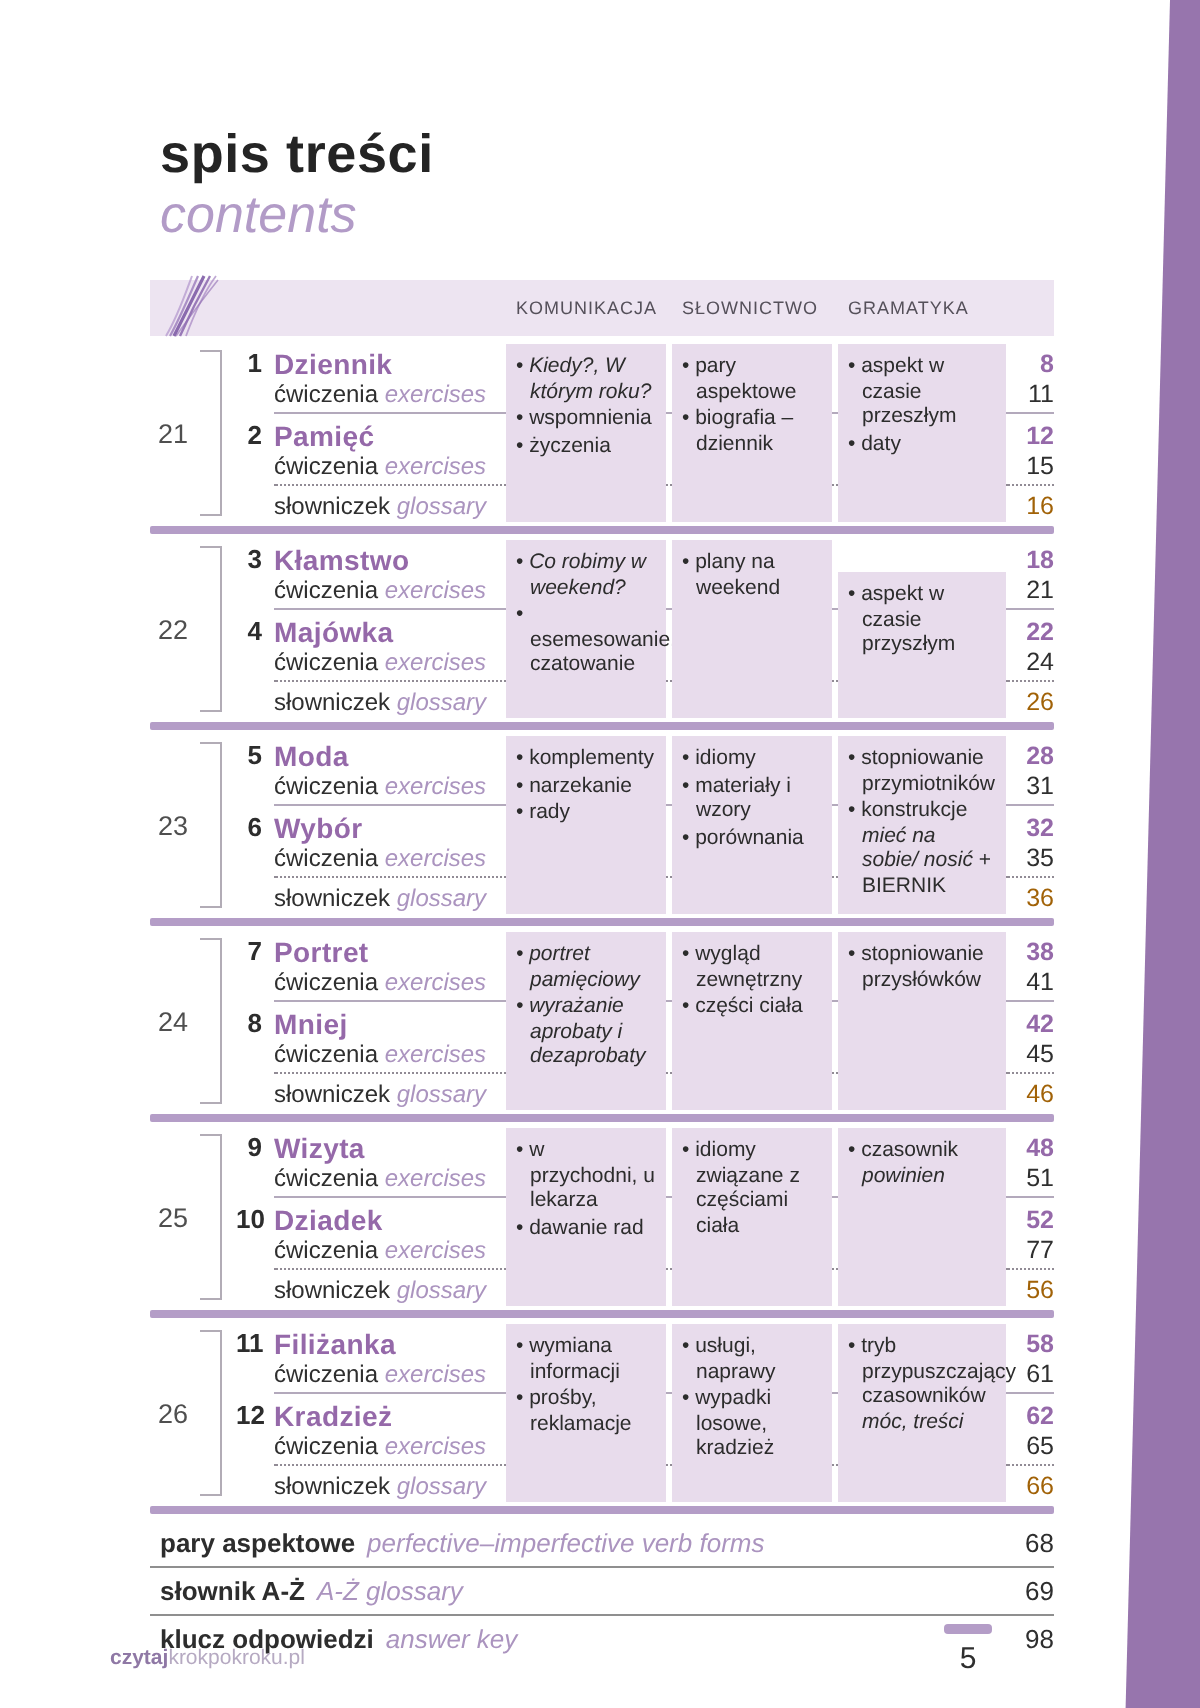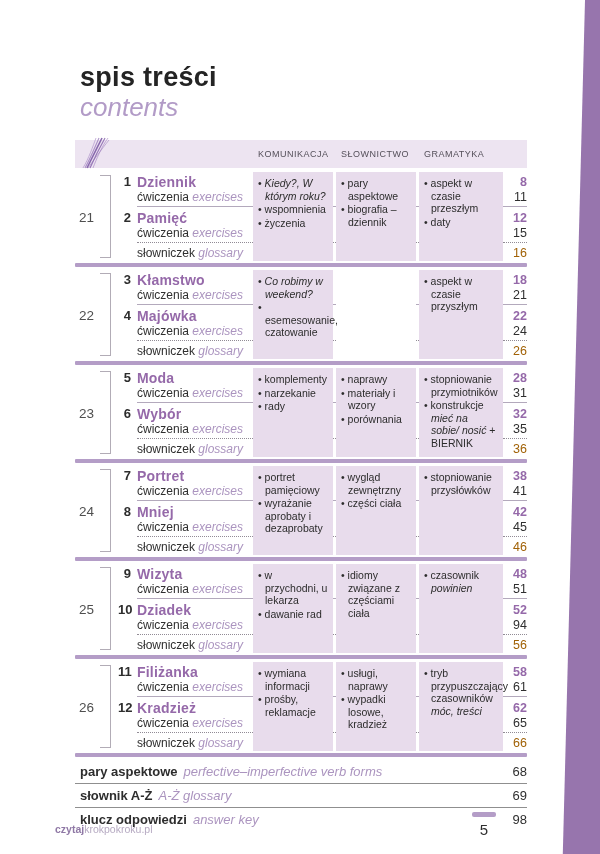--- a/index.html
+++ b/index.html
@@ -140,21 +140,24 @@
       <div class="group-divider"></div>
       <div class="group-grid">
         <div class="gutter">
           <span class="group-num">22</span>
           <div class="bracket"></div>
         </div>
         <div class="box" style="grid-column: 4;">
           <div class="bx-item">• <span class="bx-it">Co robimy w weekend?</span></div>
           <div class="bx-item">• <span>esemesowanie, czatowanie</span></div>
         </div>
-        <div class="box" style="grid-column: 8;">
+        <div class="box" style="grid-column: 6;">
+          <div class="bx-item">• <span>plany na weekend</span></div>
+        </div>
+        <div class="box" style="grid-column: 8; margin-top: 16px;">
           <div class="bx-item">• <span>aspekt w czasie przyszłym</span></div>
         </div>
         <div class="u-num" style="grid-row: 1;">3</div>
         <div class="u-cell" style="grid-row: 1;">
           <div class="u-title">Kłamstwo</div>
           <div class="u-sub"><span>ćwiczenia </span><span class="it">exercises</span></div>
         </div>
         <div class="pg-cell" style="grid-row: 1;">
           <div class="pg-a">18</div>
           <div class="pg-b">21</div>
@@ -184,21 +187,21 @@
         <div class="gutter">
           <span class="group-num">23</span>
           <div class="bracket"></div>
         </div>
         <div class="box" style="grid-column: 4;">
           <div class="bx-item">• <span>komplementy</span></div>
           <div class="bx-item">• <span>narzekanie</span></div>
           <div class="bx-item">• <span>rady</span></div>
         </div>
         <div class="box" style="grid-column: 6;">
-          <div class="bx-item">• <span>naprawy</span></div>
+          <div class="bx-item">• <span>idiomy</span></div>
           <div class="bx-item">• <span>materiały i wzory</span></div>
           <div class="bx-item">• <span>porównania</span></div>
         </div>
         <div class="box" style="grid-column: 8;">
           <div class="bx-item">• <span>stopniowanie przymiotników</span></div>
           <div class="bx-item">• <span>konstrukcje </span><span class="bx-it">mieć na sobie/ nosić</span><span> + BIERNIK</span></div>
         </div>
         <div class="u-num" style="grid-row: 1;">5</div>
         <div class="u-cell" style="grid-row: 1;">
           <div class="u-title">Moda</div>
@@ -227,21 +230,21 @@
         <div class="sep sep-dot" style="grid-area: 4 / 9;"></div>
         <div class="gl-cell"><span>słowniczek </span><span class="it">glossary</span></div>
         <div class="pg-gl">36</div>
       </div>
       <div class="group-divider"></div>
       <div class="group-grid">
         <div class="gutter">
           <span class="group-num">24</span>
           <div class="bracket"></div>
         </div>
-        <div class="box" style="grid-column: 4;">
+        <div class="box" style="grid-column: 4; font-style: italic;">
           <div class="bx-item">• <span>portret pamięciowy</span></div>
           <div class="bx-item">• <span>wyrażanie aprobaty i dezaprobaty</span></div>
         </div>
         <div class="box" style="grid-column: 6;">
           <div class="bx-item">• <span>wygląd zewnętrzny</span></div>
           <div class="bx-item">• <span>części ciała</span></div>
         </div>
         <div class="box" style="grid-column: 8;">
           <div class="bx-item">• <span>stopniowanie przysłówków</span></div>
         </div>
@@ -299,21 +302,21 @@
           <div class="pg-a">48</div>
           <div class="pg-b">51</div>
         </div>
         <div class="u-num" style="grid-row: 3;">10</div>
         <div class="u-cell" style="grid-row: 3;">
           <div class="u-title">Dziadek</div>
           <div class="u-sub"><span>ćwiczenia </span><span class="it">exercises</span></div>
         </div>
         <div class="pg-cell" style="grid-row: 3;">
           <div class="pg-a">52</div>
-          <div class="pg-b">94</div>
+          <div class="pg-b">77</div>
         </div>
         <div class="sep sep-solid" style="grid-area: 2 / 3;"></div>
         <div class="sep sep-solid" style="grid-area: 2 / 5;"></div>
         <div class="sep sep-solid" style="grid-area: 2 / 7;"></div>
         <div class="sep sep-solid" style="grid-area: 2 / 9;"></div>
         <div class="sep sep-dot" style="grid-area: 4 / 3;"></div>
         <div class="sep sep-dot" style="grid-area: 4 / 5;"></div>
         <div class="sep sep-dot" style="grid-area: 4 / 7;"></div>
         <div class="sep sep-dot" style="grid-area: 4 / 9;"></div>
         <div class="gl-cell"><span>słowniczek </span><span class="it">glossary</span></div>

